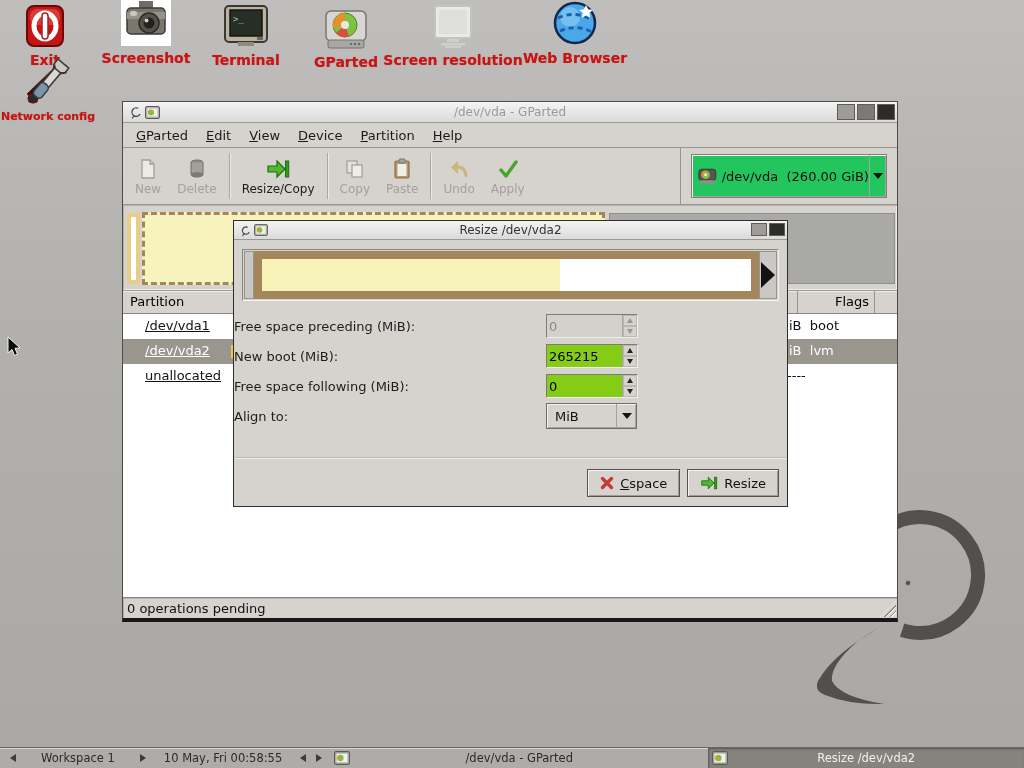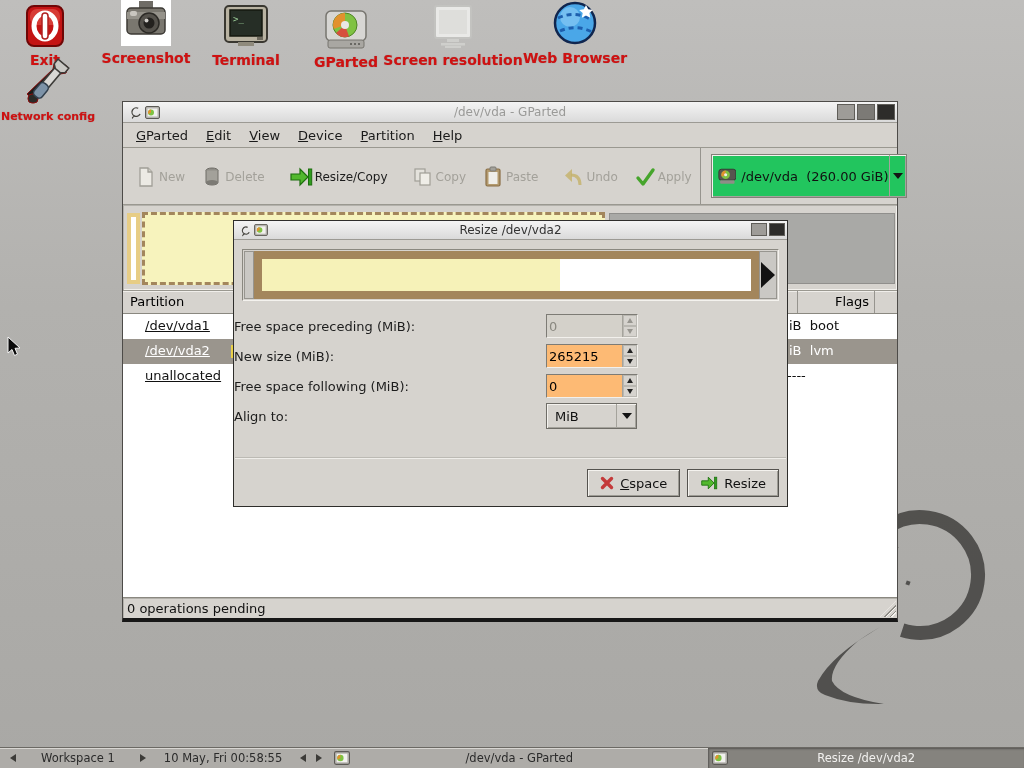--- a/index.html
+++ b/index.html
@@ -25,21 +25,21 @@
   .winbtn { width:18px; height:16px; border:1px solid #5f5d58; }
   .winbtn.b1 { background:#9e9c98; } .winbtn.b2 { background:#7c7a76; } .winbtn.b3 { background:#2d2c2a; }
   
   #main-window { left:122px; top:101px; width:776px; height:521px; border-bottom:4px solid #171717; z-index:2;
                  display:flex; flex-direction:column; }
   #main-window .title { color:#9a9a98; }
   .menubar { height:25px; background:#d6d3ce; border-bottom:1px solid #9a9890; display:flex; align-items:stretch; padding-left:4px; }
   .menu-item { font-size:13px; color:#1a1a1a; padding:0 9px; display:flex; align-items:center; }
   .menu-item .m { text-decoration:underline; }
   .toolbar { height:57px; background:#d6d3ce; border-bottom:1px solid #9a9890; display:flex; align-items:stretch; padding-left:4px; }
-  .tool-btn { display:flex; align-items:center; justify-content:center; gap:2px;
+  .tool-btn { display:flex; flex-direction:column; align-items:center; justify-content:center; gap:2px;
               padding:3px 8px 2px; font-size:12px; color:#1c1c1c; }
   .tool-btn.disabled { color:#a3a19a; }
   .tool-sep { width:1px; background:#a8a6a0; margin:5px 4px; box-shadow:1px 0 0 #eceae6; }
   .toolbar-right { margin-left:auto; border-left:1px solid #96948e; display:flex; align-items:center; padding:0 10px; }
   .device-combo { width:196px; height:44px; background:#22c55e; border:1px solid #828078;
                   box-shadow:inset 1px 1px 0 #f4f2ee, inset -1px -1px 0 #a5a39c;
                   display:flex; align-items:center; padding-left:6px; }
   .device-combo .txt { font-size:13px; color:#111; white-space:pre; flex:1; }
   .combo-arrow-box { width:20px; align-self:stretch; border-left:1px solid #a5a39c; display:flex; align-items:center; justify-content:center; }
   .arrow-down { width:0; height:0; border-left:5px solid transparent; border-right:5px solid transparent; border-top:6px solid #141414; }
@@ -78,21 +78,21 @@
   .rw-frame { flex:1; border:8px solid #a3865c; display:flex; }
   .rw-used { width:61%; background:#f6f2b8; }
   .rw-free { flex:1; background:#ffffff; }
   .rw-gripR { width:18px; background:#cac8c4; border:1px solid #97958f; display:flex; align-items:center; justify-content:center; }
   .rw-arrow { width:0; height:0; border-top:13px solid transparent; border-bottom:13px solid transparent; border-left:14px solid #121212; }
   .minmax { display:flex; justify-content:space-between; padding:10px 78px 0 74px; font-size:13px; color:#1d1d1d; }
   .field-row { display:flex; align-items:center; height:30px; margin-top:0; }
   .fields { margin-top:10px; }
   .field-label { width:312px; text-align:left; padding-right:15px; font-size:13px; color:#1d1d1d; }
   .spinbox { width:92px; height:24px; display:flex; border:1px solid; border-color:#7d7b75 #f2f0ec #f2f0ec #7d7b75; background:#fff; }
-  .spin-input { flex:1; border:none; outline:none; background:#fdba74; font:13px "DejaVu Sans",sans-serif; padding:0 2px; color:#000; min-width:0; }
+  .spin-input { flex:1; border:none; outline:none; background:#84cc16; font:13px "DejaVu Sans",sans-serif; padding:0 2px; color:#000; min-width:0; }
   .spinbox.disabled { background:#d4d1ca; }
   .spinbox.disabled .spin-input { background:#d4d1ca; color:#8a8880; }
   .spin-btns { width:15px; display:flex; flex-direction:column; border-left:1px solid #a5a39c; }
   .spin-btn { flex:1; background:#d6d3ce; display:flex; align-items:center; justify-content:center; border:1px solid #b9b7b1; }
   .tri-up { width:0; height:0; border-left:3px solid transparent; border-right:3px solid transparent; border-bottom:5px solid #222; }
   .tri-down { width:0; height:0; border-left:3px solid transparent; border-right:3px solid transparent; border-top:5px solid #222; }
   .spinbox.disabled .tri-up { border-bottom-color:#97958f; } .spinbox.disabled .tri-down { border-top-color:#97958f; }
   .align-combo { width:91px; height:26px; background:#d6d3ce; border:1px solid #6f6d67;
                  box-shadow:inset 1px 1px 0 #f4f2ee, inset -1px -1px 0 #a5a39c;
                  display:flex; align-items:center; font-size:13px; color:#111; }
@@ -428,21 +428,21 @@
           <span class="spin-btn">
               <span class="tri-up"></span>
             </span>
           <span class="spin-btn">
               <span class="tri-down"></span>
             </span>
         </span>
       </span>
     </div>
     <div class="field-row">
-      <span class="field-label">New size (MiB):</span>
+      <span class="field-label">New boot (MiB):</span>
       <span class="spinbox">
         <input class="spin-input" value="265215" style="">
         <span class="spin-btns">
           <span class="spin-btn">
               <span class="tri-up"></span>
             </span>
           <span class="spin-btn">
               <span class="tri-down"></span>
             </span>
         </span>

